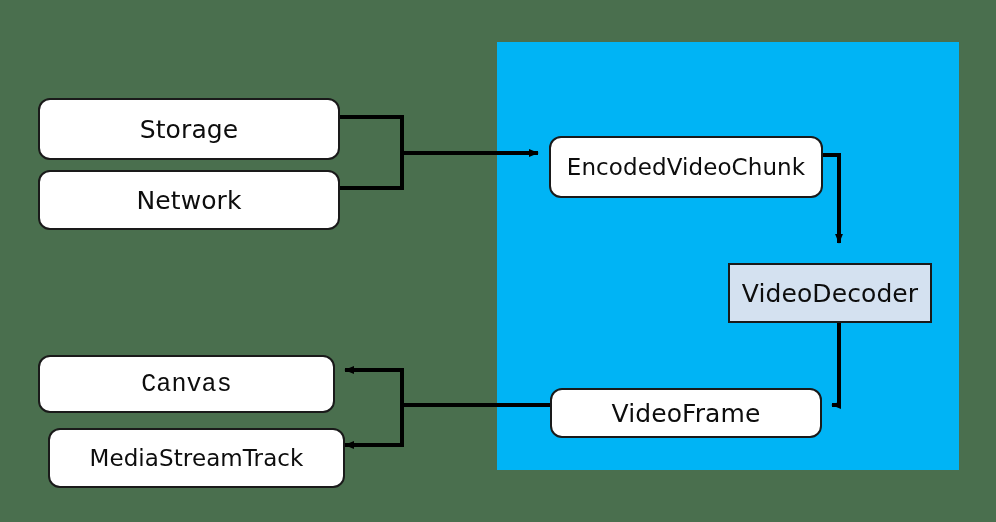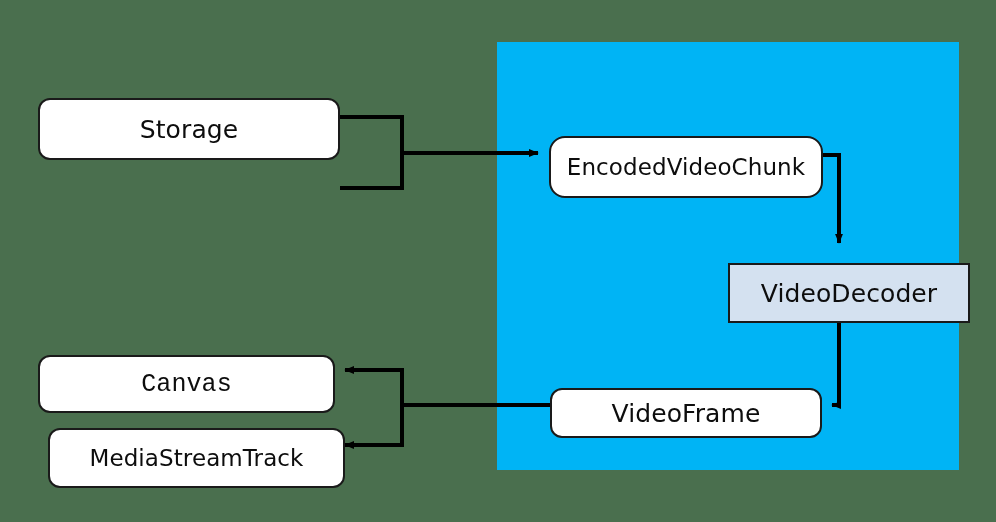--- a/index.html
+++ b/index.html
@@ -96,26 +96,29 @@
     </g>
     <g>
       <path d="M402,405 L402,445 L345,445" stroke="#000000" stroke-width="4" fill="none" marker-end="url(#arrowhead)"></path>
     </g>
   </svg>
 
   <div class="node" style="left:38px; top:85px; width:302px; height:62px;">
     <span class="node-label">Storage</span>
   </div>
 
+  <div class="node" style="left:38px; top:157px; width:302px; height:60px;">
+    <span class="node-label">Network</span>
+  </div>
 
-  <div class="node small-text" style="left:549px; top:123px; width:274px; height:62px;border-radius:16px;">
+  <div class="node small-text" style="left:549px; top:123px; width:274px; height:62px;">
     <span class="node-label">EncodedVideoChunk</span>
   </div>
 
-  <div class="node sharp" style="left:728px; top:250px; width:242px; height:60px; background:#d4e1f0;">
+  <div class="node sharp" style="left:728px; top:250px; width:204px; height:60px; background:#d4e1f0;">
     <span class="node-label">VideoDecoder</span>
   </div>
 
   <div class="node" style="left:550px; top:375px; width:272px; height:50px;">
     <span class="node-label">VideoFrame</span>
   </div>
 
   <div class="node" style="left:38px; top:342px; width:297px; height:58px;font-family:Liberation Mono, monospace;">
     <span class="node-label">Canvas</span>
   </div>

